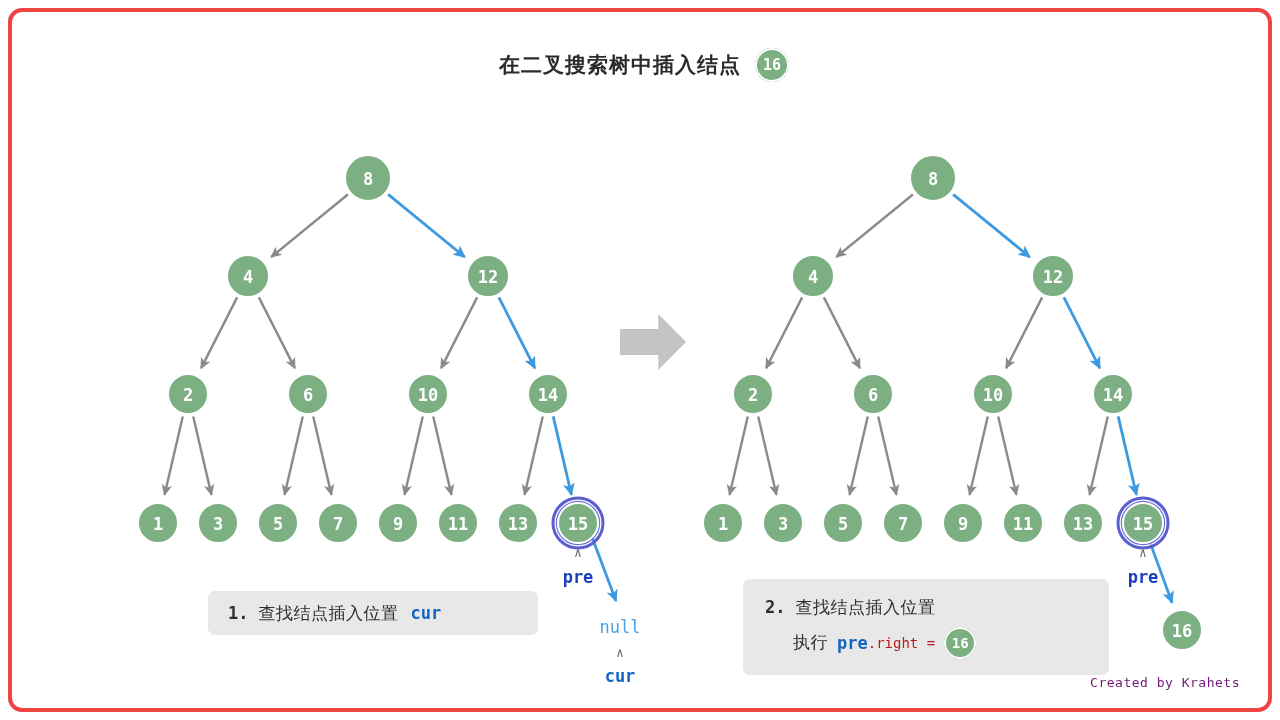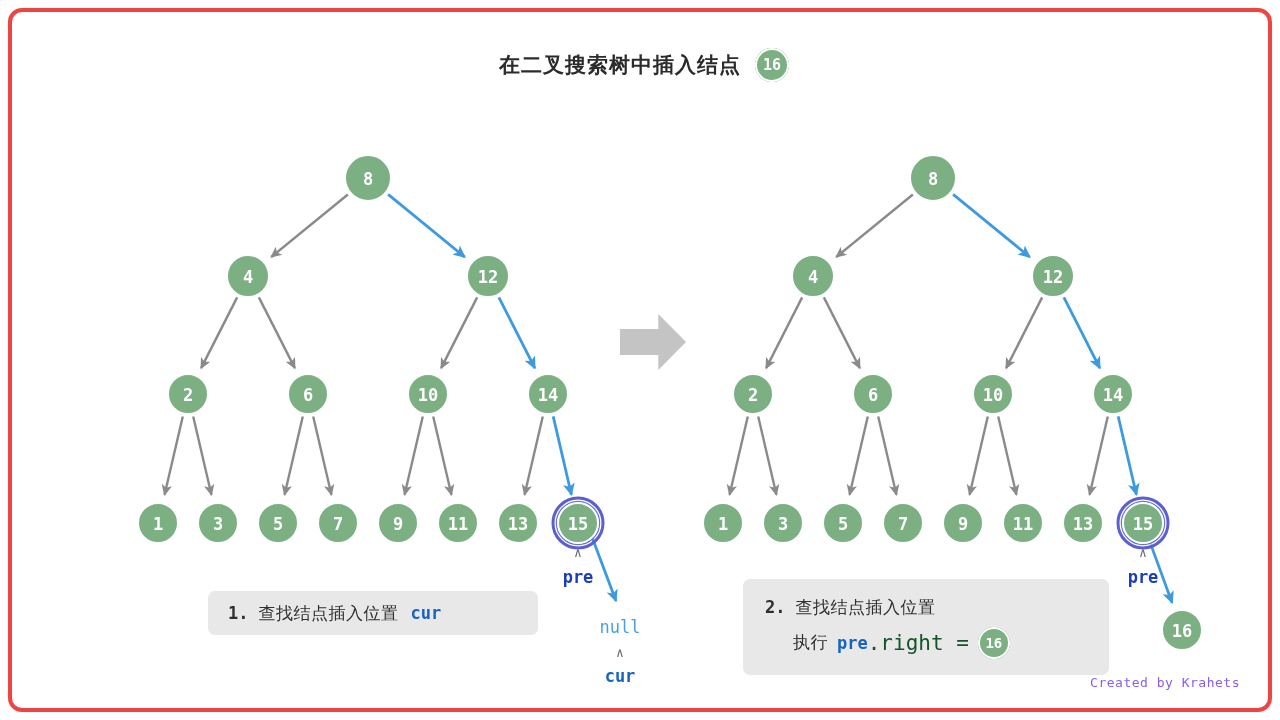--- a/index.html
+++ b/index.html
@@ -199,34 +199,34 @@
     padding-left: 28px;
   }
   .mono-blue-bold {
     font-family: "DejaVu Sans Mono", monospace;
     font-size: 17px;
     font-weight: bold;
     color: #1565c0;
   }
   .mono-gray {
     font-family: "DejaVu Sans Mono", monospace;
-    font-size: 21px;
+    font-size: 14px;
     font-weight: normal;
-    color: #14532d;
+    color: #b91c1c;
   }
   .cap-gap { width: 9px; display: inline-block; }
 
   
   #credit {
     position: absolute;
     right: 28px;
     bottom: 18px;
     font-family: "DejaVu Sans Mono", monospace;
     font-size: 13px;
-    color: #8b5cf6;
+    color: #701a75;
     letter-spacing: 0.5px;
   }
 </style>
 </head>
 <body>
 
 <div id="panel">
 
   <div id="title-row">
     <span id="title-text">在二叉搜索树中插入结点</span>

